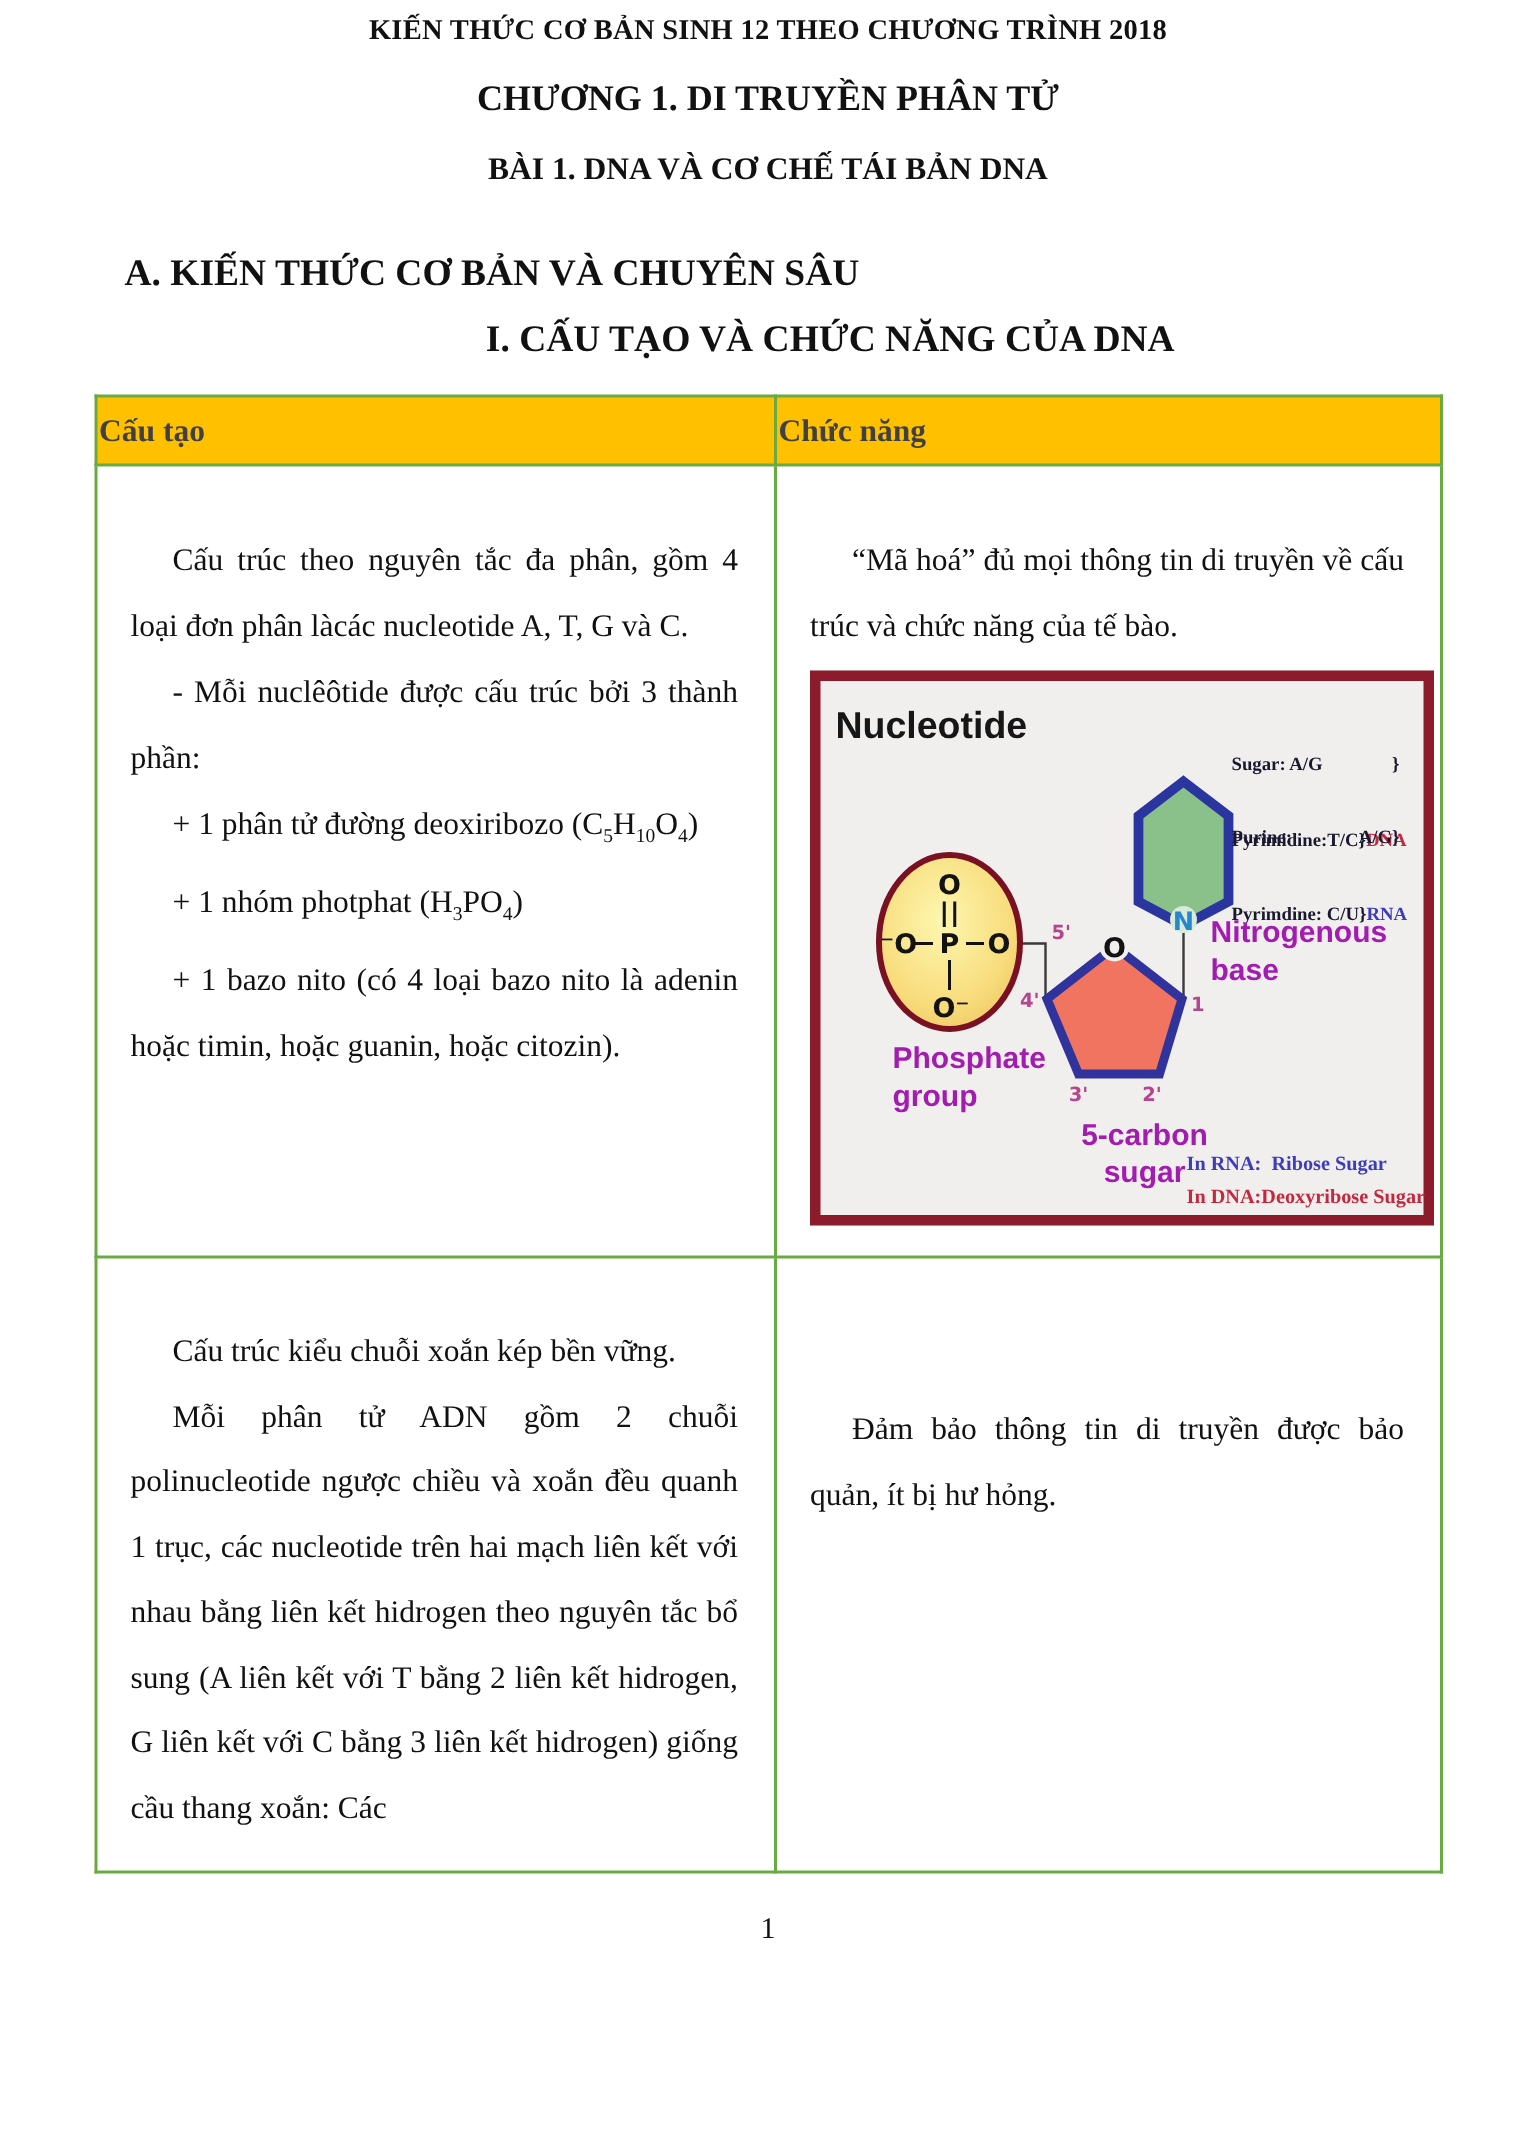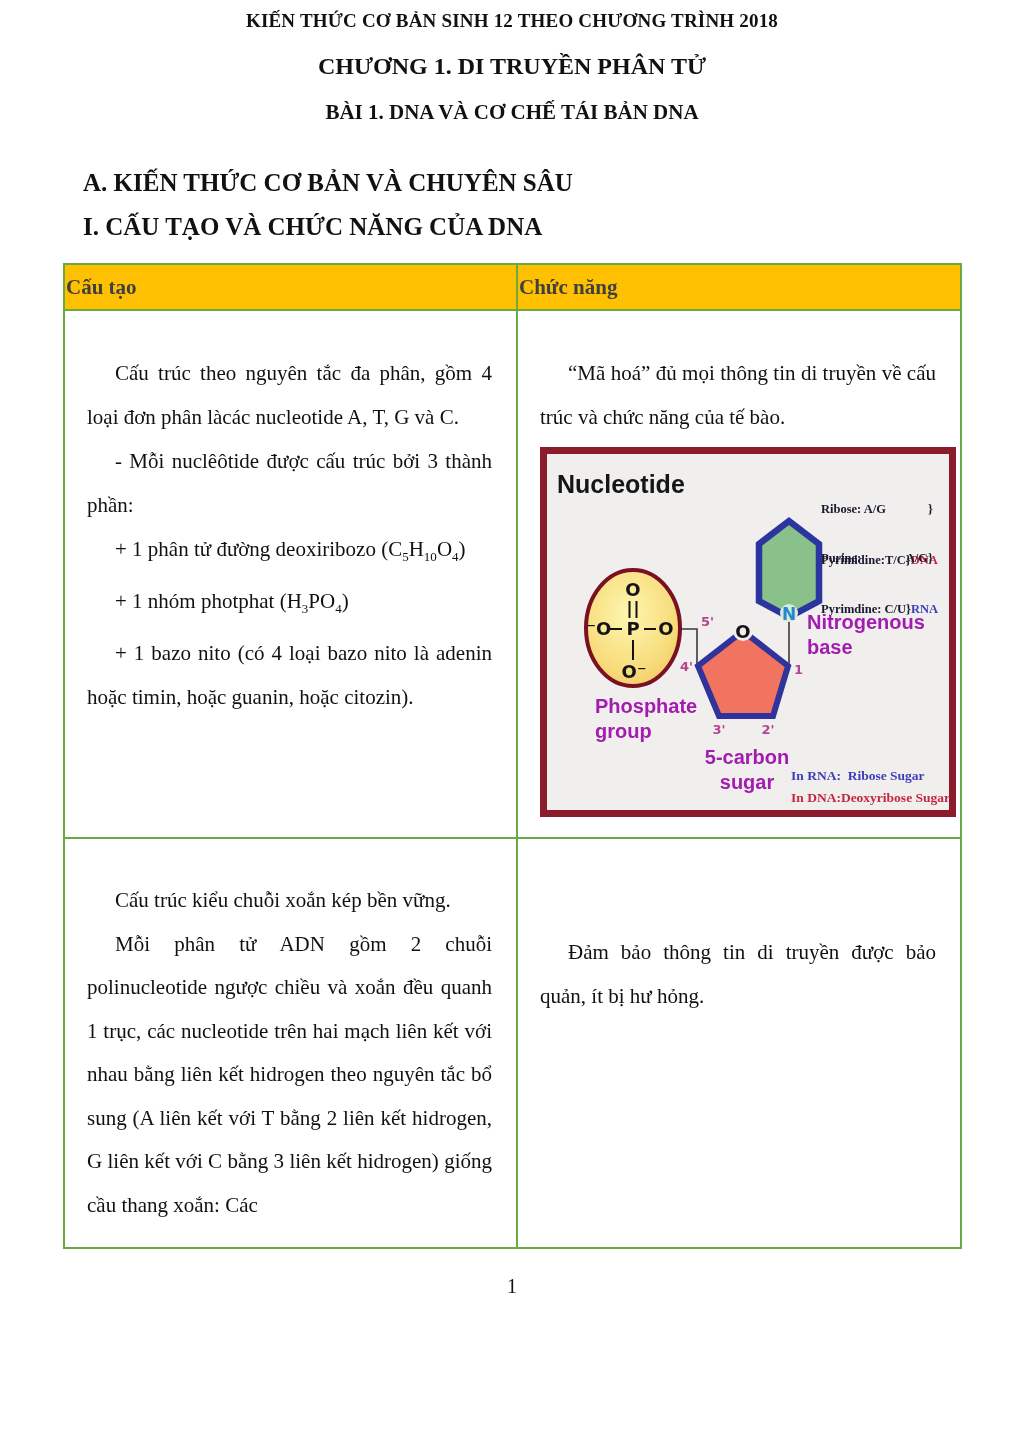--- a/index.html
+++ b/index.html
@@ -13,21 +13,21 @@
   .page{position:relative;width:1024px;height:1321px;background:#fff;
         font-family:"Liberation Serif",serif;color:var(--text_black);overflow:hidden;}
 
   
   .doc-header{text-align:center;}
   .hline1{padding-top:10px;font-size:19px;font-weight:bold;letter-spacing:.2px;}
   .hline2{margin-top:21px;font-size:24px;font-weight:bold;}
   .hline3{margin-top:20px;font-size:21px;font-weight:bold;}
   .section-head{margin-left:83px;font-size:25px;font-weight:bold;}
   .section-a{margin-top:44px;}
-  .section-i{margin-top:16px;}
+  .section-i{margin-top:16px;text-align:center;}
 
   
   table.main{border-collapse:collapse;margin:22px 0 0 63px;width:897px;table-layout:fixed;}
   table.main th,table.main td{border:2px solid var(--table_border_green);vertical-align:top;}
   table.main th{background:var(--header_yellow);height:42px;font-size:21px;font-weight:bold;
                 text-align:left;vertical-align:middle;color:#404040;}
   col.c1{width:453px;} col.c2{width:444px;}
   td.cell{padding:40px 24px 20px 22px;font-size:21px;line-height:44px;}
   td.cell-r2{line-height:43.5px;}
   .para{margin:0;text-align:justify;text-indent:28px;}
@@ -46,21 +46,21 @@
   .dg-block .rowline{display:flex;}
   .dg-block .tail{margin-left:auto;}
   .dg-dna{left:274px;top:13px;}
   .dg-rna{left:274px;top:62px;}
   .txt-dna{color:var(--dna_red);}
   .txt-rna{color:var(--rna_blue);}
   .dg-label{font-family:"Liberation Sans",sans-serif;font-weight:bold;font-size:20px;
             line-height:25px;color:#a21caf;white-space:normal;}
   .dg-base{left:260px;top:156px;width:130px;}
   .dg-phos{left:48px;top:240px;width:120px;}
-  .dg-sugar{left:146px;top:291px;width:108px;text-align:center;}
+  .dg-sugar{left:162px;top:291px;width:108px;text-align:center;}
   .dg-note{font-family:"Liberation Serif",serif;font-weight:bold;font-size:13.5px;}
   .dg-note-rna{left:244px;top:300px;color:var(--rna_blue);}
   .dg-note-dna{left:244px;top:322px;color:var(--dna_red);}
 
   
   .page-number{margin-top:26px;text-align:center;font-size:20px;}
 </style>
 </head>
 <body>
 
@@ -143,21 +143,21 @@
                 <text x="146" y="217" text-anchor="end">4'</text>
                 <text x="247" y="220">1</text>
                 <text x="172" y="280" text-anchor="middle">3'</text>
                 <text x="221" y="280" text-anchor="middle">2'</text>
               </g>
             </svg>
 
             <div class="dg-abs dg-title">Nucleotide</div>
 
             <div class="dg-abs dg-block dg-dna">
-              <div class="rowline"><span>Ribose: A/G</span><span class="tail">}</span></div>
+              <div class="rowline"><span>Sugar: A/G</span><span class="tail">}</span></div>
               <div class="rowline"><span>Pyrimidine:T/C}</span><span class="txt-dna">DNA</span></div>
             </div>
 
             <div class="dg-abs dg-block dg-rna">
               <div class="rowline"><span>Purine:</span><span class="tail">A/G}</span></div>
               <div class="rowline"><span>Pyrimdine: C/U}</span><span class="txt-rna">RNA</span></div>
             </div>
 
             <div class="dg-abs dg-label dg-base">Nitrogenous base</div>
             <div class="dg-abs dg-label dg-phos">Phosphate group</div>

